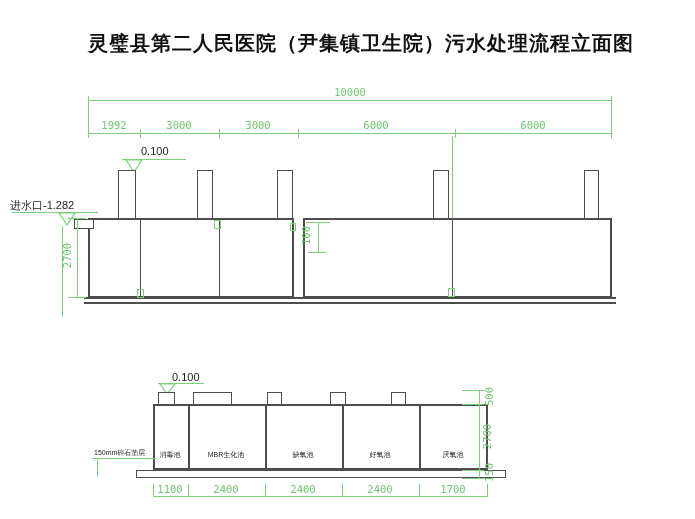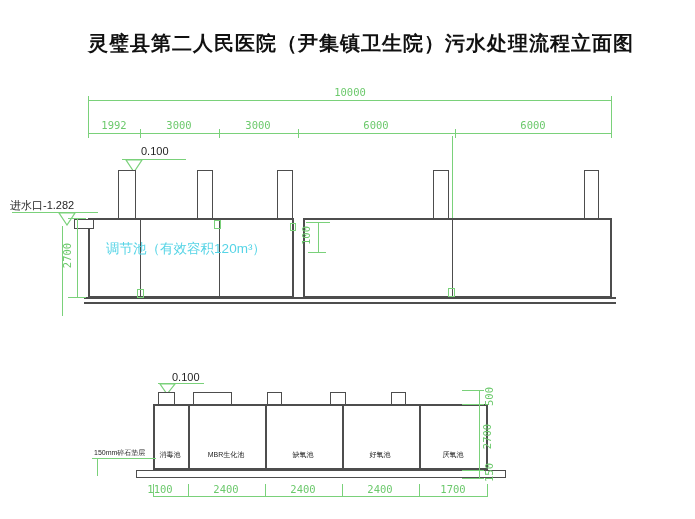--- a/index.html
+++ b/index.html
@@ -88,21 +88,20 @@
   <div class="abs g" style="left:77px;top:218px;width:1px;height:80px;"></div>
   <div class="abs g" style="left:68px;top:218px;width:18px;height:1px;"></div>
   <div class="abs g" style="left:68px;top:297px;width:18px;height:1px;"></div>
   <div class="abs gtxt rot" style="left:46px;top:250px;width:42px;">2700</div>
 
   <div class="abs g" style="left:318px;top:222px;width:1px;height:30px;"></div>
   <div class="abs g" style="left:306px;top:222px;width:24px;height:1px;"></div>
   <div class="abs g" style="left:308px;top:252px;width:18px;height:1px;"></div>
   <div class="abs gtxt rot" style="left:290px;top:230px;width:32px;">100</div>
 
-  <div class="abs ctxt" style="left:98px;top:240px;width:176px;font-size:13.5px;text-align:center;">调节池（有效容积120m³）</div>
 
   <div class="abs btxt" style="left:172px;top:371px;font-size:11px;">0.100</div>
   <div class="abs g" style="left:158px;top:383px;width:46px;height:1px;"></div>
   <svg class="abs" style="left:159px;top:384px;" width="17" height="11">
     <polygon points="1,0 16,0 8,10" fill="#ffffff" stroke="#7ad17a" stroke-width="1.2"></polygon>
   </svg>
 
   <div class="abs box" style="left:158px;top:392px;width:17px;height:13px;"></div>
   <div class="abs box" style="left:193px;top:392px;width:39px;height:13px;"></div>
   <div class="abs box" style="left:267px;top:392px;width:15px;height:13px;"></div>
@@ -127,21 +126,21 @@
   <div class="abs g" style="left:92px;top:458px;width:64px;height:1px;"></div>
   <div class="abs g" style="left:97px;top:458px;width:1px;height:18px;"></div>
 
   <div class="abs g" style="left:153px;top:496px;width:335px;height:1px;"></div>
   <div class="abs g" style="left:153px;top:484px;width:1px;height:13px;"></div>
   <div class="abs g" style="left:188px;top:484px;width:1px;height:13px;"></div>
   <div class="abs g" style="left:265px;top:484px;width:1px;height:13px;"></div>
   <div class="abs g" style="left:342px;top:484px;width:1px;height:13px;"></div>
   <div class="abs g" style="left:419px;top:484px;width:1px;height:13px;"></div>
   <div class="abs g" style="left:487px;top:484px;width:1px;height:13px;"></div>
-  <div class="abs gtxt" style="left:135px;top:484px;width:50px;">1100</div>
+  <div class="abs gtxt" style="left:145px;top:484px;width:50px;">1100</div>
   <div class="abs gtxt" style="left:201px;top:484px;width:50px;">2400</div>
   <div class="abs gtxt" style="left:278px;top:484px;width:50px;">2400</div>
   <div class="abs gtxt" style="left:355px;top:484px;width:50px;">2400</div>
   <div class="abs gtxt" style="left:428px;top:484px;width:50px;">1700</div>
 
   <div class="abs g" style="left:479px;top:390px;width:1px;height:88px;"></div>
   <div class="abs g" style="left:462px;top:390px;width:22px;height:1px;"></div>
   <div class="abs g" style="left:462px;top:404px;width:22px;height:1px;"></div>
   <div class="abs g" style="left:462px;top:470px;width:22px;height:1px;"></div>
   <div class="abs g" style="left:462px;top:478px;width:22px;height:1px;"></div>

